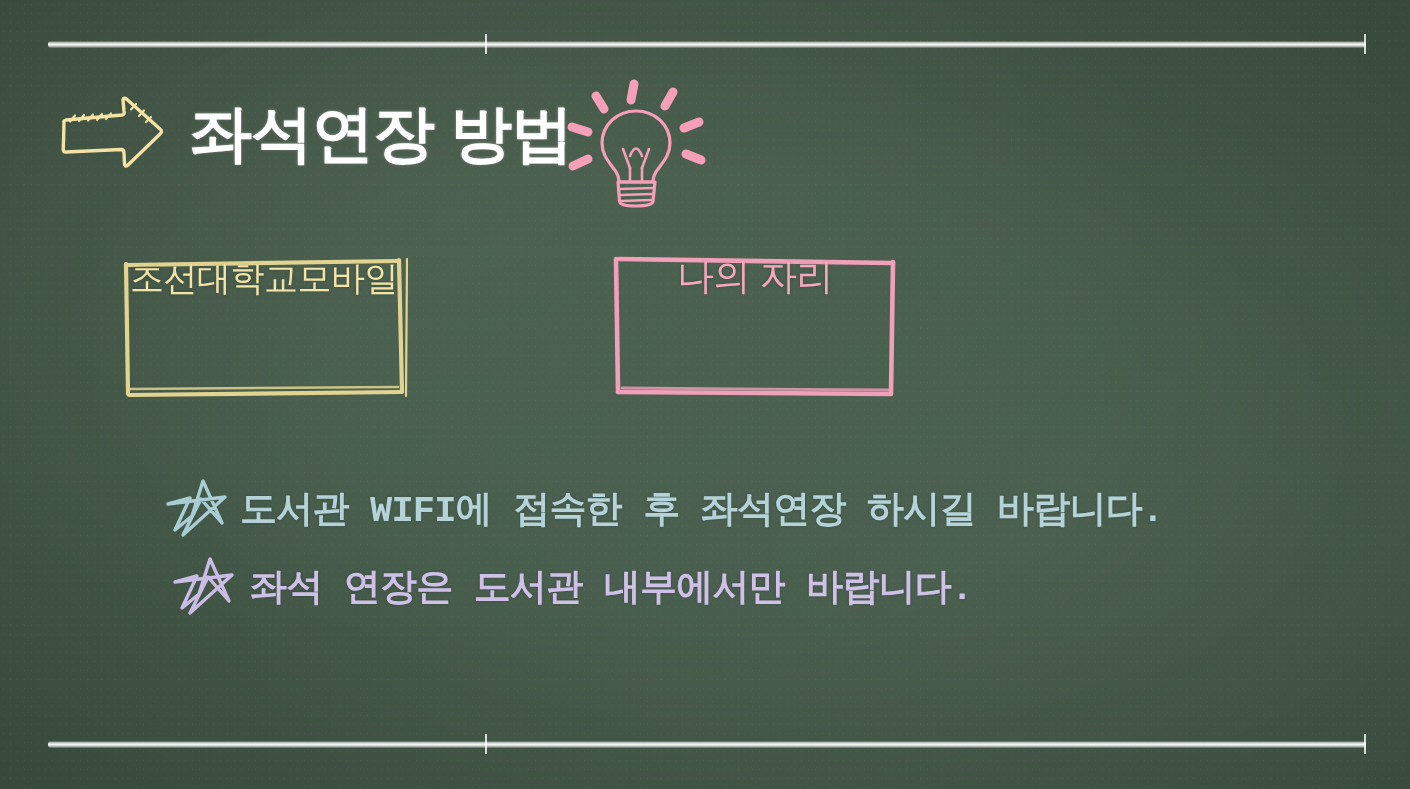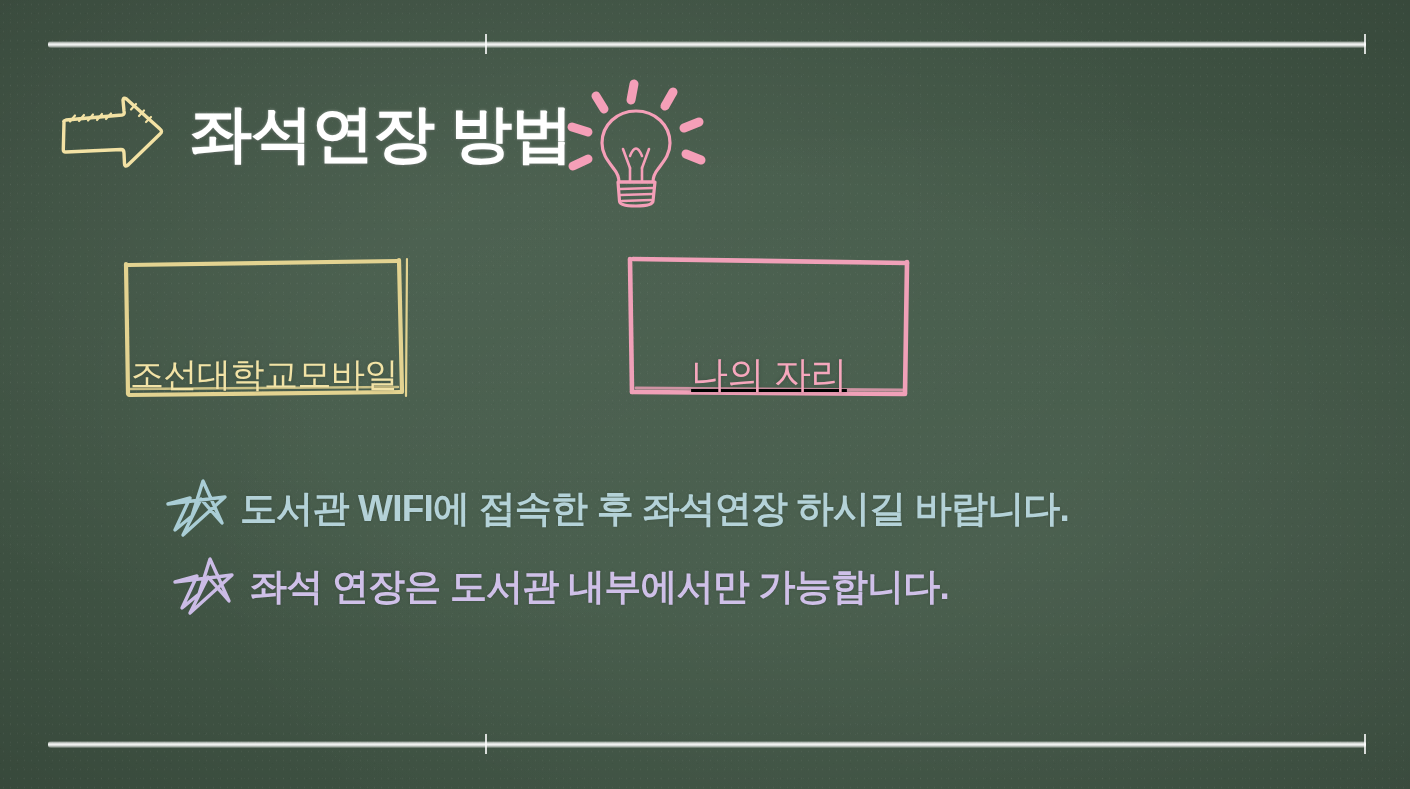--- a/index.html
+++ b/index.html
@@ -98,42 +98,42 @@
     top: -4px;
     width: 150px;
     height: 140px;
   }
 
   
   .steps { position: absolute; left: 0; top: 0; width: 1410px; height: 789px; }
   .step-box {
     position: absolute;
     display: flex;
-    align-items: flex-end;
+    align-items: flex-start;
     box-sizing: border-box;
   }
   .step-box .box-frame {
     position: absolute;
     inset: 0;
     width: 100%;
     height: 100%;
   }
   .step-label {
     position: relative;
     width: 100%;
     font-size: 37px;
     font-weight: 500;
     text-align: center;
     letter-spacing: -0.5px;
     text-shadow: 0 0 4px rgba(0,0,0,0.18);
     white-space: nowrap;
   }
   #step-0 { left: 122px; top: 256px; width: 286px; height: 142px; }
   #step-0 .step-label { color: #f2e3a6; text-align: left; padding-left: 8px; font-size: 34px; }
-  #step-1 { left: 624px; top: 252px; width: 290px; height: 148px; text-decoration: underline; }
+  #step-1 { left: 610px; top: 252px; width: 290px; height: 148px; }
   #step-1 .step-label { color: #f6a7bd; }
   #step-2 { left: 1034px; top: 253px; width: 305px; height: 150px; }
   #step-2 .step-label { color: #cfe3e6; }
 
   
   .notes { position: absolute; left: 0; top: 470px; width: 1410px; }
   .note-row {
     position: relative;
     display: flex;
     align-items: center;
@@ -147,20 +147,21 @@
     width: 64px;
     height: 62px;
   }
   .note-text {
     font-size: 37px;
     font-weight: bold;
     letter-spacing: -0.8px;
     padding-left: 72px;
     text-shadow: 0 0 3px rgba(0,0,0,0.18);
     white-space: nowrap;
+    font-family: Liberation Mono, monospace;
   }
   #note-0 .note-text { color: #b4d2d8; }
   #note-1 .note-text { color: #cfc0e8; }
   #note-1 { padding-left: 178px; }
   #note-1 .star-icon { left: 172px; }
 </style>
 </head>
 <body>
 
 <div class="slide">
@@ -257,18 +258,18 @@
       </span>
       <span class="note-text">도서관 WIFI에 접속한 후 좌석연장 하시길 바랍니다.</span>
     </div>
 
     <div class="note-row" id="note-1">
       <span class="star-icon">
         <svg viewBox="0 0 64 62" width="64" height="62" fill="none" stroke="#cbbce6" stroke-width="3.4" stroke-linecap="round" stroke-linejoin="round">
           <path d="M38 3 L27 38 L10 52 L25 20 L3 26 L60 19 L18 57 L36 21 L57 45 Z"></path>
         </svg>
       </span>
-      <span class="note-text">좌석 연장은 도서관 내부에서만 가능합니다.</span>
+      <span class="note-text">좌석 연장은 도서관 내부에서만 바랍니다.</span>
     </div>
   </div>
 
   <div class="rule rule-bottom"></div>
 </div>
 
 </body></html>

